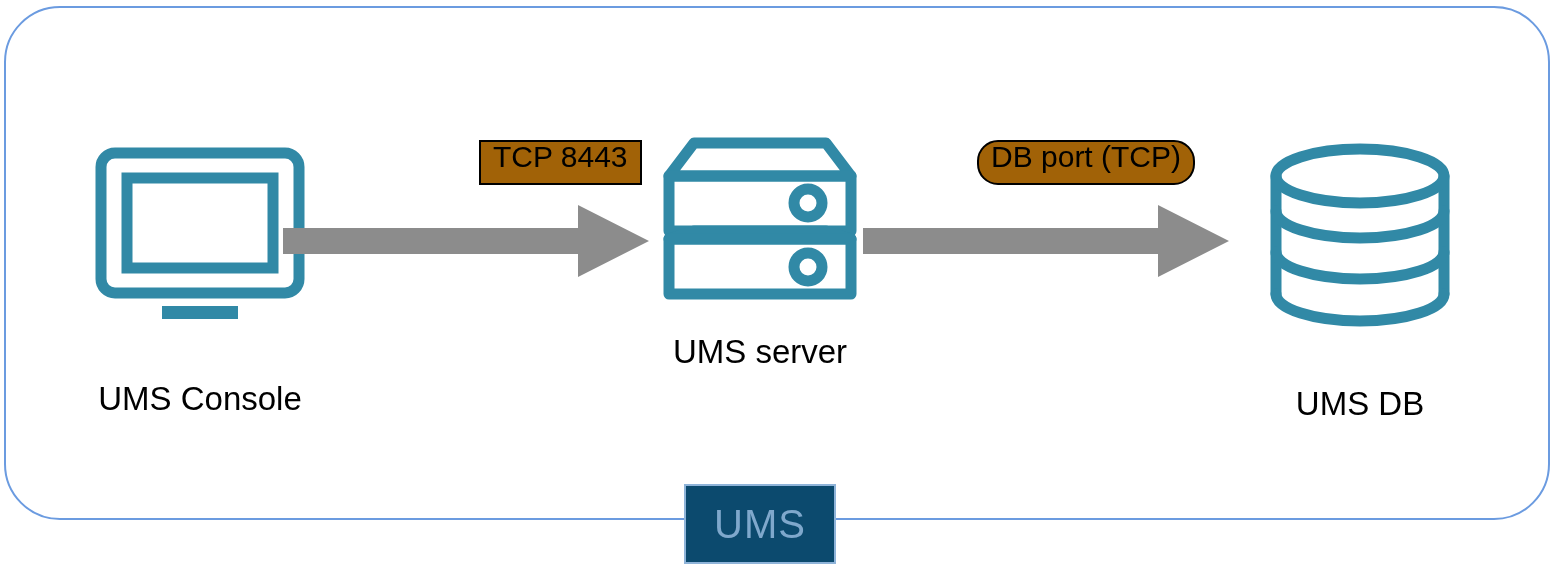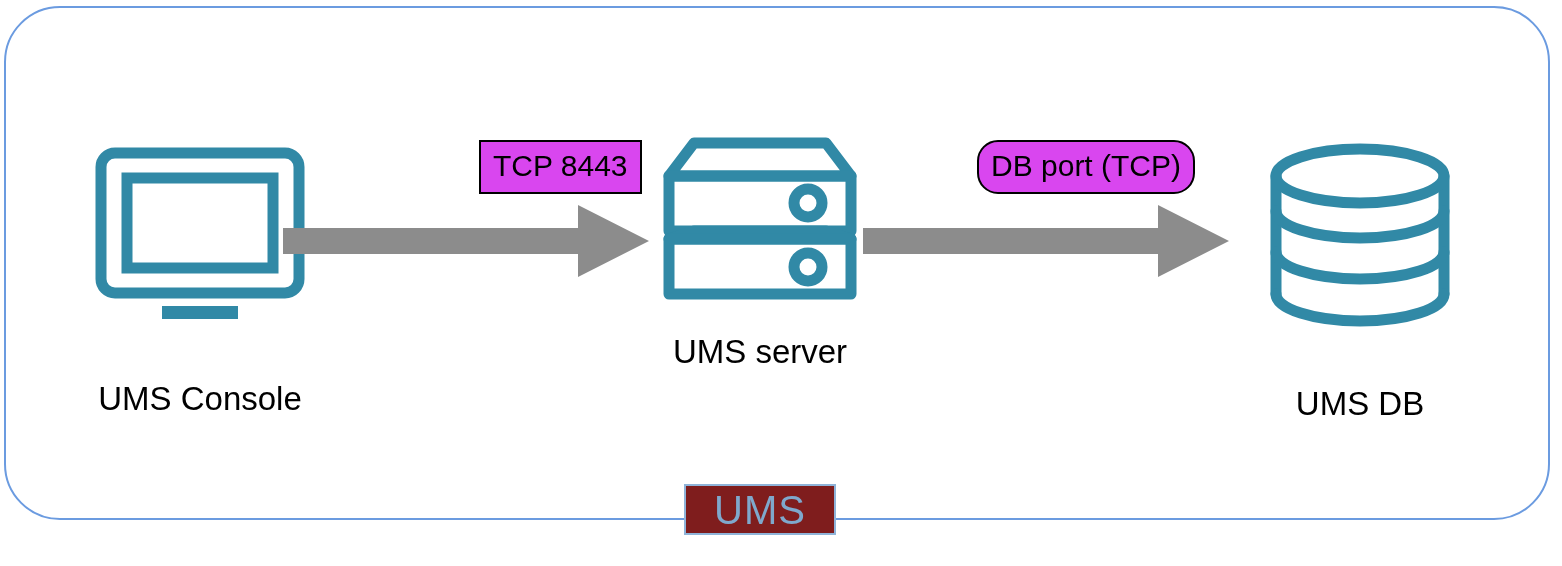--- a/index.html
+++ b/index.html
@@ -61,41 +61,41 @@
   .arrow {
     position: absolute;
   }
   #arrow-console-server { left: 283px; top: 203px; }
   #arrow-server-db      { left: 863px; top: 203px; }
 
   
   .port-label {
     position: absolute;
     border: 2px solid #000000;
-    background: #d946ef;
+    background: #a16207;
     color: #000000;
     font-size: 30px;
     line-height: 1;
-    padding: 9px 12px 11px 12px;
+    padding: 0 12px 11px 12px;
     white-space: nowrap;
     box-sizing: border-box;
     font-family: "Liberation Sans", sans-serif;
   }
   #label-tcp-8443 { left: 479px; top: 140px; }
   #label-db-port  { left: 977px; top: 140px; border-radius: 21px; }
 
   
   .ums-badge {
     position: absolute;
     left: 684px;
     top: 484px;
     width: 152px;
-    height: 51px;
+    height: 80px;
     border: 2px solid #8fb4d9;
-    background: #7f1d1d;
+    background: #0c4a6e;
     box-sizing: border-box;
     display: flex;
     align-items: center;
     justify-content: center;
   }
   .ums-badge-text {
     font-size: 40px;
     color: #7fa8cc;
     letter-spacing: 1px;
     line-height: 1;

